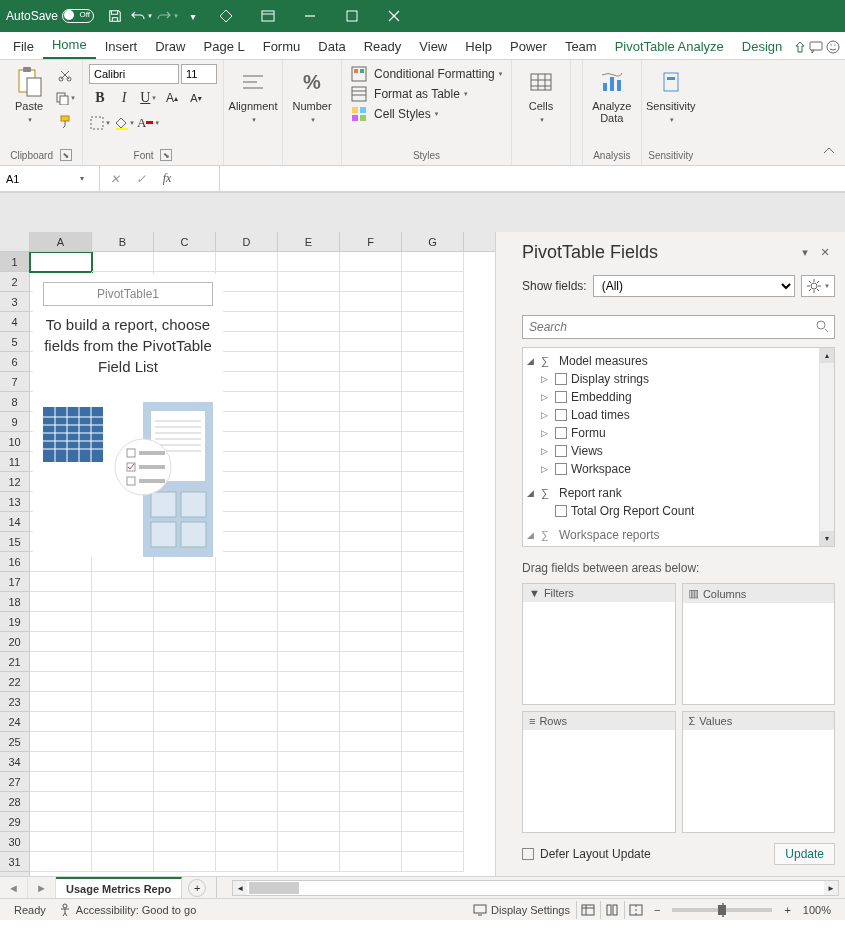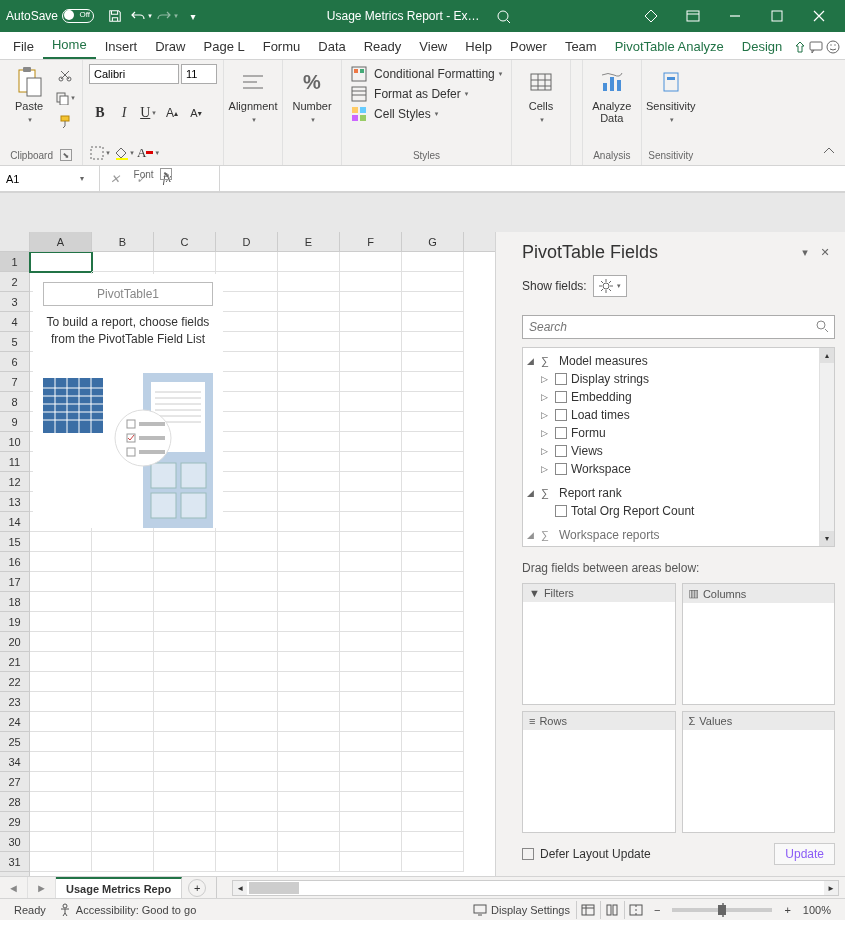--- a/index.html
+++ b/index.html
@@ -64,21 +64,21 @@
 .row-header.sel { background: #d2d2d2; }
 .cells { flex: 1; position: relative; background: #fff; }
 .cells-grid { position: absolute; top: 0; left: 0; right: 0; bottom: 0; }
 .cell-row { display: flex; height: 20px; }
 .cell { width: 62px; border-right: 1px solid #e0e0e0; border-bottom: 1px solid #e0e0e0; }
 .cell.selected { outline: 2px solid #217346; outline-offset: -1px; }
 
 
 .pivot-placeholder { position: absolute; left: 3px; top: 22px; width: 190px; background: #fff; text-align:center; }
 .pivot-placeholder .ph-title { border: 1px solid #bbb; padding: 4px; margin: 8px 10px; color: #888; font-size: 12px; }
-.pivot-placeholder .ph-text { font-size: 12px; margin: 0 6px; line-height: 1.4; }
+.pivot-placeholder .ph-text { font-size: 15px; margin: 0 6px; line-height: 1.4; }
 .ph-image { margin: 20px auto 0; width: 170px; height: 160px; position: relative; }
 
 
 .pivot-pane { width: 350px; border-left: 1px solid #d4d4d4; background: #f3f2f1; display: flex; flex-direction: column; padding: 10px 10px 6px 26px; font-size: 12px; }
 .pivot-title { font-size: 18px; color: #333; display:flex; align-items:center; }
 .pivot-title .spacer { flex:1; }
 .pivot-title .pane-btn { width: 20px; height: 20px; display:flex;align-items:center;justify-content:center;color:#666;font-size:11px;}
 .show-fields { display: flex; align-items: center; gap: 6px; margin-top: 12px; }
 .show-fields select { flex: 1; height: 22px; border: 1px solid #ababab; padding: 1px 4px; font-size: 12px; background:#fff;}
 .gear-btn { width: 34px; height: 22px; border: 1px solid #ababab; display:flex;align-items:center;justify-content:center; gap:2px; background:#fff;}
@@ -94,21 +94,21 @@
 .tree-chk { width: 12px; height: 12px; border: 1px solid #888; }
 .tree-ic { width: 14px; font-size: 11px; color:#666; }
 .indent1 { padding-left: 14px; }
 .drag-hint { margin-top: 14px; color: #555; }
 .areas { display: grid; grid-template-columns: 1fr 1fr; grid-template-rows: 122px 122px; gap: 6px; margin-top: 8px; }
 .area-box { border: 1px solid #ccc; display: flex; flex-direction: column; }
 .area-header { background: #eaeaea; padding: 3px 6px; font-size: 11px; color:#555; display: flex; align-items: center; gap: 4px; }
 .area-body { flex: 1; background: #fff; }
 .defer-row { display: flex; align-items: center; margin-top: 10px; gap: 6px; }
 .defer-row .spacer { flex:1; }
-.update-btn { border: 1px solid #ccc; background: #f9f9f9; color: #8b5cf6; padding: 3px 10px; font-size:12px;}
+.update-btn { border: 1px solid #ccc; background: #f9f9f9; color: #0f766e; padding: 3px 10px; font-size:12px;}
 
 
 .sheet-tabs { height: 22px; border-top: 1px solid #d4d4d4; display: flex; align-items: stretch; background: #f3f2f1; font-size: 11px; }
 .nav-btn { width: 28px; display:flex;align-items:center;justify-content:center;color:#888; border-right:1px solid #e0e0e0;}
 .sheet-tab { padding: 2px 10px; background: #fff; border-top: 2px solid #217346; border-right:1px solid #d4d4d4; display:flex;align-items:center; font-weight:600; }
 .add-sheet { width: 28px; display:flex;align-items:center;justify-content:center; border:1px solid #ccc; border-radius:50%; margin:2px 6px; width:18px;height:18px; align-self:center;}
 .hscroll { flex:1; margin: 3px 6px; border:1px solid #ccc; background:#fff; height:16px; position:relative;}
 .hscroll .thumb{ position:absolute; left:2px; top:1px; bottom:1px; width:50px; background:#cdcdcd;}
 .hscroll .arr-l, .hscroll .arr-r { position:absolute; top:0; bottom:0; width:14px; display:flex;align-items:center;justify-content:center; font-size:8px; background:#f0f0f0;}
 .hscroll .arr-l{left:0;} .hscroll .arr-r{right:0;}
@@ -146,28 +146,20 @@
       </svg>
       <span class="dd-arrow" style="color:#fff">▾</span>
     </div>
   <div class="qat-btn" style="opacity:.5">
       <svg width="16" height="14" viewBox="0 0 16 14">
         <path fill="none" stroke="#fff" stroke-width="1.2" d="M11 3l3 3-3 3 M14 6H6a4 4 0 00-4 4"></path>
       </svg>
       <span class="dd-arrow" style="color:#fff">▾</span>
     </div>
   <div class="qat-btn" style="font-size:10px">▾</div>
-  <div class="title-text">
-    <span>Usage Metrics Report  -  Ex…</span>
-    &nbsp;&nbsp;&nbsp;
-    <svg style="display:inline;vertical-align:middle" width="14" height="14">
-        <circle cx="7" cy="7" r="5" fill="none" stroke="#fff"></circle>
-        <line x1="11" y1="11" x2="14" y2="14" stroke="#fff"></line>
-      </svg>
-  </div>
   <div class="right-icons">
     <div class="win-btn">
         <svg width="16" height="16">
           <path d="M8 2l6 6-6 6-6-6z" fill="none" stroke="#fff"></path>
         </svg>
       </div>
     <div class="win-btn">
         <svg width="14" height="12">
           <rect x="1" y="1" width="12" height="10" fill="none" stroke="#fff"></rect>
           <line x1="1" y1="4" x2="13" y2="4" stroke="#fff"></line>
@@ -262,21 +254,21 @@
               <rect x="3" y="2" width="8" height="5" fill="#f4c430" stroke="#b8860b"></rect>
               <path d="M7 7v5l-2 2" stroke="#666" fill="none"></path>
             </svg>
           </div>
       </div>
     </div>
     <div class="ribbon-group-label"><span>Clipboard</span>&nbsp;<span class="dialog-launcher">⬊</span></div>
   </div>
 
   <div class="ribbon-group">
-    <div class="ribbon-group-body col" style="gap:18px">
+    <div class="ribbon-group-body col" style="gap:3px">
       <div class="row">
         <input class="font-combo" value="Calibri" style="">
         <input class="size-combo" value="11" style="">
       </div>
       <div class="row">
         <div class="mini-btn">
             <b style="font-family:serif;font-size:14px">B</b>
           </div>
         <div class="mini-btn">
             <i style="font-family:serif;font-size:14px">I</i>
@@ -344,21 +336,21 @@
     <div class="ribbon-group-body col" style="gap:4px;align-items:flex-start;padding-top:4px">
       <div class="row"><svg width="16" height="16">
             <rect x="1" y="1" width="14" height="14" fill="none" stroke="#666"></rect>
             <rect x="3" y="3" width="4" height="4" fill="#e74"></rect>
             <rect x="9" y="3" width="4" height="4" fill="#4a7"></rect>
           </svg>&nbsp;<span>Conditional Formatting</span><span class="dd-arrow">▾</span></div>
       <div class="row"><svg width="16" height="16">
             <rect x="1" y="1" width="14" height="14" fill="none" stroke="#666"></rect>
             <line x1="1" y1="5" x2="15" y2="5" stroke="#666"></line>
             <line x1="1" y1="9" x2="15" y2="9" stroke="#666"></line>
-          </svg>&nbsp;<span>Format as Defer</span><span class="dd-arrow">▾</span></div>
+          </svg>&nbsp;<span>Format as Table</span><span class="dd-arrow">▾</span></div>
       <div class="row"><svg width="16" height="16">
             <rect x="1" y="1" width="6" height="6" fill="#fc6"></rect>
             <rect x="9" y="1" width="6" height="6" fill="#6cf"></rect>
             <rect x="1" y="9" width="6" height="6" fill="#c6f"></rect>
             <rect x="9" y="9" width="6" height="6" fill="#9c6"></rect>
           </svg>&nbsp;<span>Cell Styles</span><span class="dd-arrow">▾</span></div>
     </div>
     <div class="ribbon-group-label">
         <span>Styles</span>
       </div>
@@ -818,20 +810,21 @@
 
   <div class="pivot-pane">
     <div class="pivot-title">
       <span>PivotTable Fields</span>
       <span class="spacer"></span>
       <span class="pane-btn">▾</span>
       <span class="pane-btn">✕</span>
     </div>
     <div class="show-fields">
       <span>Show fields:</span>
+      <select><option>(All)</option></select>
       <div class="gear-btn">
           <svg width="14" height="14">
             <circle cx="7" cy="7" r="3" fill="none" stroke="#666"></circle>
             <g stroke="#666">
               <line x1="7" y1="0" x2="7" y2="3"></line>
               <line x1="7" y1="11" x2="7" y2="14"></line>
               <line x1="0" y1="7" x2="3" y2="7"></line>
               <line x1="11" y1="7" x2="14" y2="7"></line>
               <line x1="2" y1="2" x2="4" y2="4"></line>
               <line x1="10" y1="10" x2="12" y2="12"></line>

